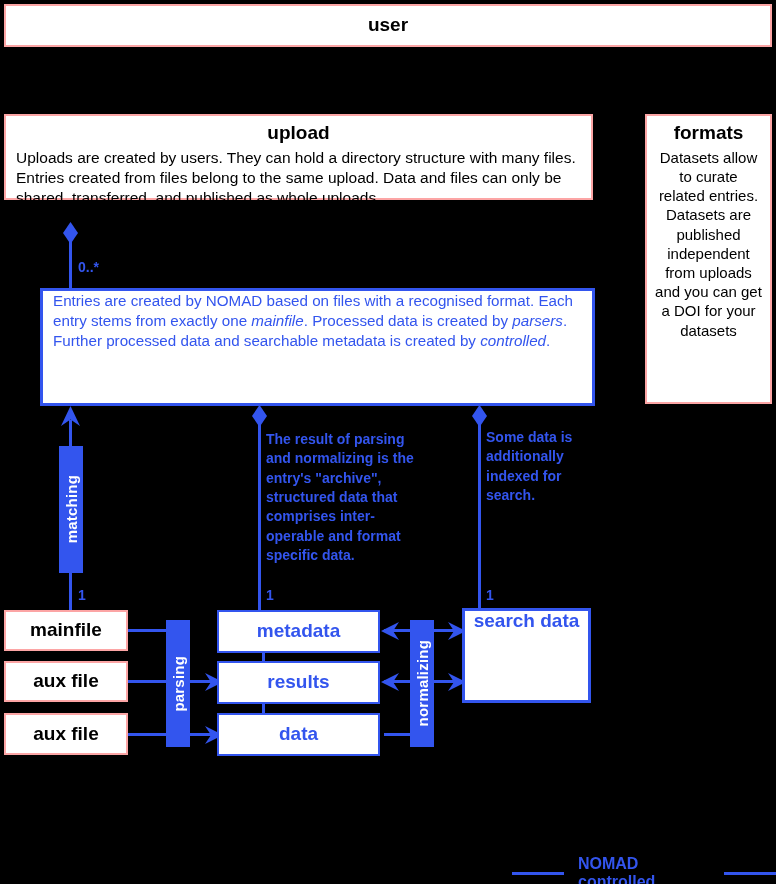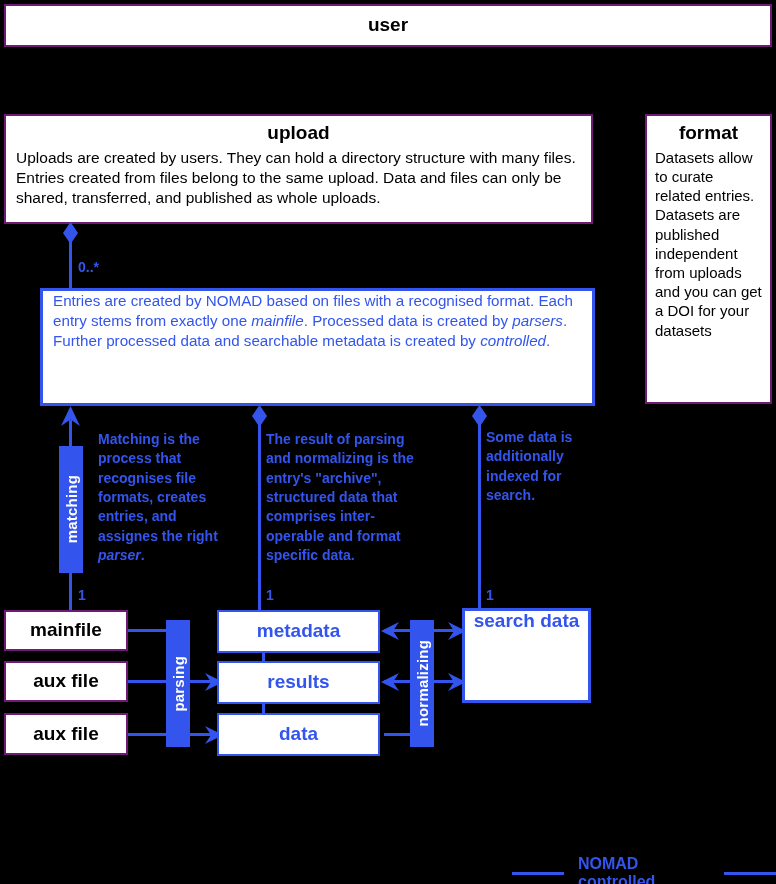--- a/index.html
+++ b/index.html
@@ -16,21 +16,21 @@
     height: 884px;
     background: #000000;
     overflow: hidden;
   }
   .box {
     position: absolute;
     background: #ffffff;
     box-sizing: border-box;
   }
   .box-black {
-    border: 2px solid #701a75;
+    border: 2px solid #fca5a5;
   }
   .box-blue {
     border: 3px solid #3355ee;
   }
   .box-blue-thin {
     border: 2px solid #3355ee;
   }
   .title {
     text-align: center;
     font-weight: bold;
@@ -105,28 +105,28 @@
 </style>
 </head>
 <body>
 
 <div id="canvas">
 
   <div class="box box-black" style="left:4px; top:4px; width:768px; height:43px; display:flex; align-items:center; justify-content:center;">
     <div class="title">user</div>
   </div>
 
-  <div class="box box-black" style="left:4px; top:114px; width:589px; height:110px;">
+  <div class="box box-black" style="left:4px; top:114px; width:589px; height:86px;">
     <div class="title inner-pad" style="padding-bottom:4px;">upload</div>
     <div class="body-text" style="padding:0 10px;">Uploads are created by users. They can hold a directory structure with many files. Entries created from files belong to the same upload. Data and files can only be shared, transferred, and published as whole uploads.</div>
   </div>
 
   <div class="box box-black" style="left:645px; top:114px; width:127px; height:290px;">
-    <div class="title inner-pad" style="padding-bottom:4px;">format</div>
-    <div class="body-text" style="padding:0 8px; font-size:15px; line-height:1.28;">Datasets allow to curate related entries. Datasets are published independent from uploads and you can get a DOI for your datasets</div>
+    <div class="title inner-pad" style="padding-bottom:4px;">formats</div>
+    <div class="body-text" style="padding:0 8px; font-size:15px; line-height:1.28;text-align:center;">Datasets allow to curate related entries. Datasets are published independent from uploads and you can get a DOI for your datasets</div>
   </div>
 
   <div class="line" style="left:69px; top:233px; width:3px; height:56px;"></div>
   <svg class="marker" style="left:60px; top:222px;" width="21" height="22" viewBox="0 0 21 22">
     <polygon points="10.5,0 18,11 10.5,22 3,11" fill="#3355ee"></polygon>
   </svg>
   <div class="mult" style="left:78px; top:259px;">0..*</div>
 
   <div class="box box-blue" style="left:40px; top:288px; width:555px; height:118px;">
     <div class="body-text body-text-blue" style="padding:0 10px;">
@@ -135,23 +135,20 @@
   </div>
 
   <svg class="marker" style="left:59px; top:406px;" width="23" height="26" viewBox="0 0 23 26">
     <polygon points="11.5,0 21,20 11.5,13.5 2,20" fill="#3355ee"></polygon>
   </svg>
   <div class="line" style="left:69px; top:420px; width:3px; height:190px;"></div>
   <div class="vbar" style="left:59px; top:446px; width:24px; height:127px; display:flex; align-items:center; justify-content:center;">
     <span>matching</span>
   </div>
   <div class="mult" style="left:78px; top:587px;">1</div>
-  <div class="note" style="left:98px; top:430px; width:130px;">
-    <span>Matching is the process that recognises file formats, creates entries, and assignes the right </span><i>parser</i><span>.</span>
-  </div>
 
   <svg class="marker" style="left:249px; top:405px;" width="21" height="22" viewBox="0 0 21 22">
     <polygon points="10.5,0 18,11 10.5,22 3,11" fill="#3355ee"></polygon>
   </svg>
   <div class="line" style="left:258px; top:419px; width:3px; height:191px;"></div>
   <div class="mult" style="left:266px; top:587px;">1</div>
   <div class="note" style="left:266px; top:430px; width:160px;">The result of parsing and normalizing is the entry's "archive", structured data that comprises inter-operable and format specific data.</div>
 
   <svg class="marker" style="left:469px; top:405px;" width="21" height="22" viewBox="0 0 21 22">
     <polygon points="10.5,0 18,11 10.5,22 3,11" fill="#3355ee"></polygon>

